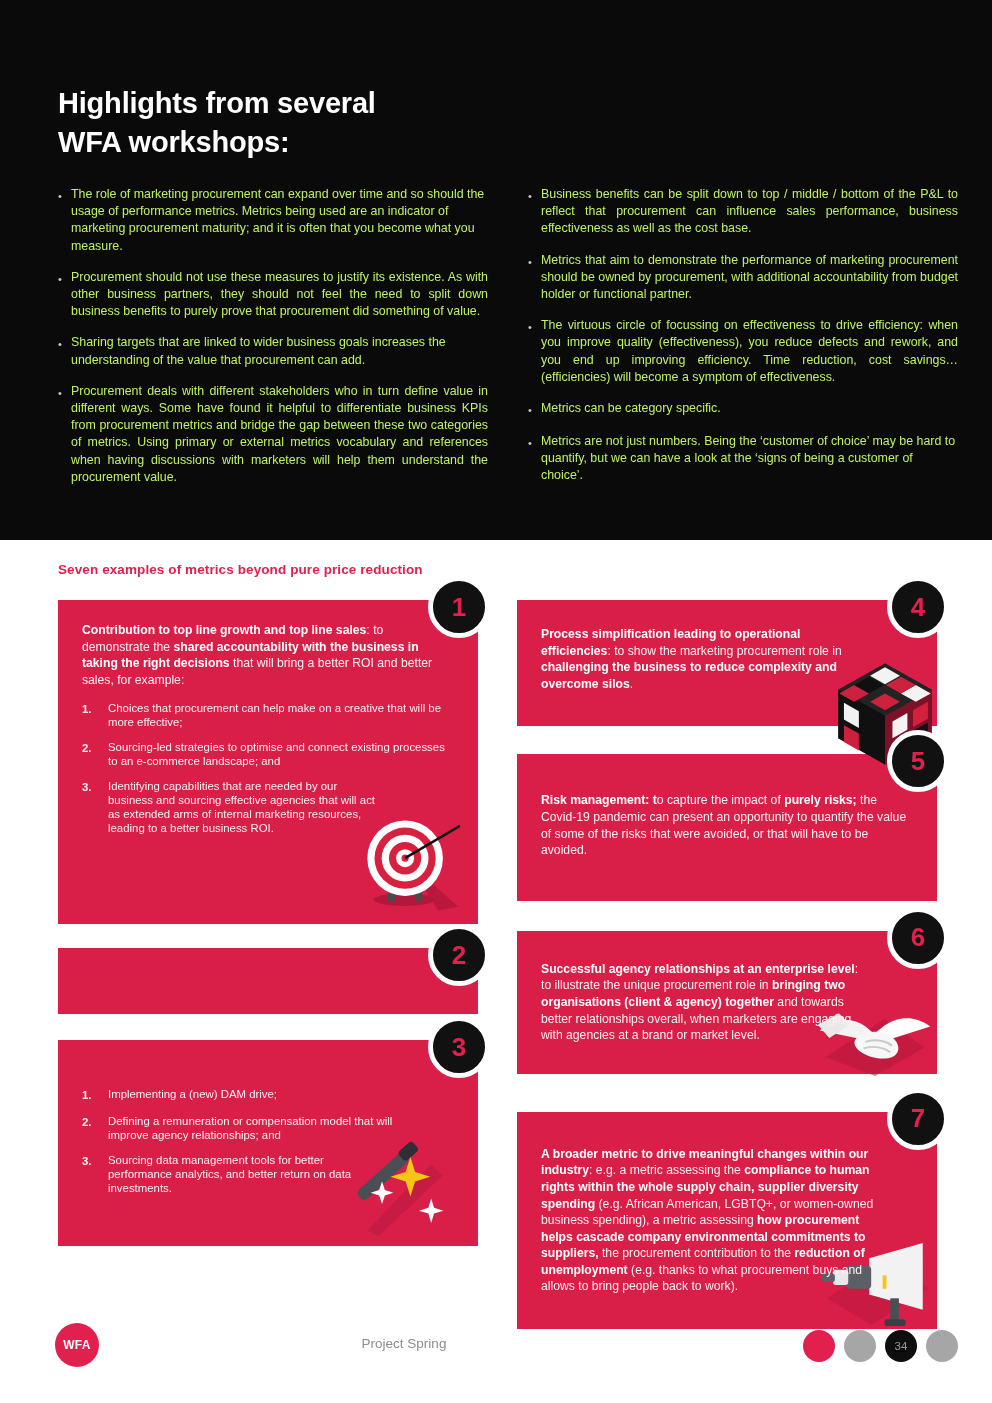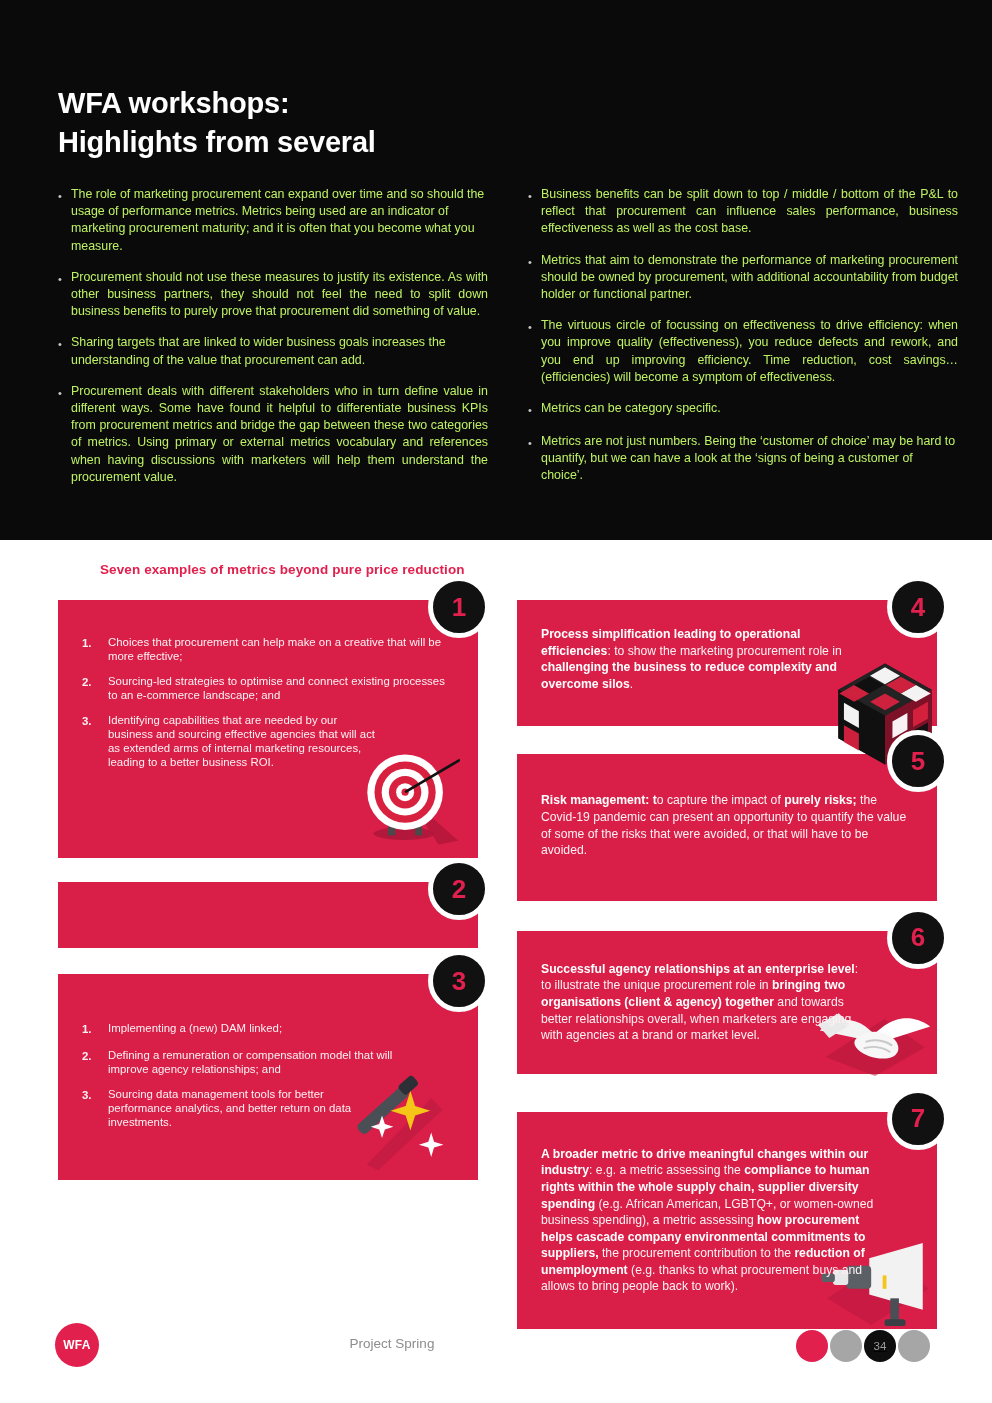--- a/index.html
+++ b/index.html
@@ -33,21 +33,21 @@
   }
   .b-text {
     flex: 1; color: #bef264; font-size: 12.4px; line-height: 17.2px;
     text-align: justify;
   }
   .b-text.nojust { text-align: left; }
 
   
   .sec-title {
     position: absolute; left: 58px; top: 562px;
-    color: #E2204E; font-size: 13.5px; font-weight: 700; letter-spacing: 0.1px; margin-left: 42px;
+    color: #E2204E; font-size: 13.5px; font-weight: 700; letter-spacing: 0.1px;
   }
   .grid { position: absolute; left: 0; top: 600px; width: 992px; }
   .col-left { position: absolute; left: 58px; top: 0; width: 420px; }
   .col-right { position: absolute; left: 517px; top: 0; width: 420px; }
 
   .card {
     position: relative; background: #D91E48; color: #ffffff;
     padding: 22px 30px 24px 24px; margin-bottom: 20px;
     min-height: 40px; overflow: visible;
   }
@@ -85,42 +85,42 @@
 
   
   .footer { position: absolute; left: 0; top: 1316px; width: 992px; height: 70px; }
   .wfa-logo {
     position: absolute; left: 55px; top: 7px; width: 44px; height: 44px;
     border-radius: 50%; background: #E2204E; color: #fff;
     display: flex; align-items: center; justify-content: center;
     font-size: 12px; font-weight: 700; letter-spacing: 0.3px;
   }
   .footer-center {
-    position: absolute; left: 0; top: 20px; width: 784px; text-align: center;
+    position: absolute; left: 12px; top: 20px; width: 784px; text-align: center;
     color: #8d8d8d; font-size: 13.5px;
   }
-  .dots { position: absolute; right: 62px; top: 14px; display: flex; gap: 2px; text-decoration: underline; }
+  .dots { position: absolute; right: 34px; top: 14px; display: flex; gap: 9px; text-decoration: underline; }
   .dot {
     width: 32px; height: 32px; border-radius: 50%;
     display: flex; align-items: center; justify-content: center;
     font-size: 11.5px; color: #9a9a9a;
   }
   .dot.pink { background: #E2204E; }
   .dot.grey { background: #A6A6A6; }
   .dot.black { background: #0e0e0e; }
 </style>
 </head>
 <body>
 
 <div class="page">
 
   <div class="hero">
     <div class="hero-title">
+      <div>Highlights from several</div>
       <div>WFA workshops:</div>
-      <div>Highlights from several</div>
     </div>
 
     <div class="hero-cols">
       <div class="hero-col">
         <div class="b-item">
           <div class="b-dot">•</div>
           <div class="b-text nojust">The role of marketing procurement can expand over time and so should the usage of performance metrics. Metrics being used are an indicator of marketing procurement maturity;  and it is often that you become what you measure.</div>
         </div>
         <div class="b-item">
           <div class="b-dot">•</div>
@@ -163,20 +163,21 @@
 
   <div class="sec-title">Seven examples of metrics beyond pure price reduction</div>
 
   <div class="grid">
 
     <div class="col-left">
 
       <div class="card" style="padding-bottom:78px;">
         <div class="badge tr">1</div>
         <div class="card-inner">
+          <p><b>Contribution to top line growth and top line sales</b>: to demonstrate the <b>shared accountability with the business in taking the right decisions</b> that will bring a better ROI and better sales, for example:</p>
           <div class="olist">
             <div class="oitem">
               <div class="onum">1.</div>
               <div class="otext">Choices that procurement can help make on a creative that will be more effective;</div>
             </div>
             <div class="oitem">
               <div class="onum">2.</div>
               <div class="otext">Sourcing-led strategies to optimise and connect existing processes to an e-commerce landscape; and</div>
             </div>
             <div class="oitem" style="width:300px;">
@@ -204,21 +205,21 @@
       <div class="card" style="padding-top:34px;padding-bottom:32px;margin-top:24px;">
         <div class="badge tr">2</div>
       </div>
 
       <div class="card" style="padding-top:34px;padding-bottom:40px;margin-top:26px;">
         <div class="badge tr">3</div>
         <div class="card-inner">
           <div class="olist">
             <div class="oitem">
               <div class="onum">1.</div>
-              <div class="otext">Implementing a (new) DAM linked;</div>
+              <div class="otext">Implementing a (new) DAM drive;</div>
             </div>
             <div class="oitem" style="width:320px;">
               <div class="onum">2.</div>
               <div class="otext">Defining a remuneration or compensation model that will improve agency relationships; and</div>
             </div>
             <div class="oitem" style="width:270px;">
               <div class="onum">3.</div>
               <div class="otext">Sourcing data management tools for better performance analytics, and better return on data investments.</div>
             </div>
           </div>

